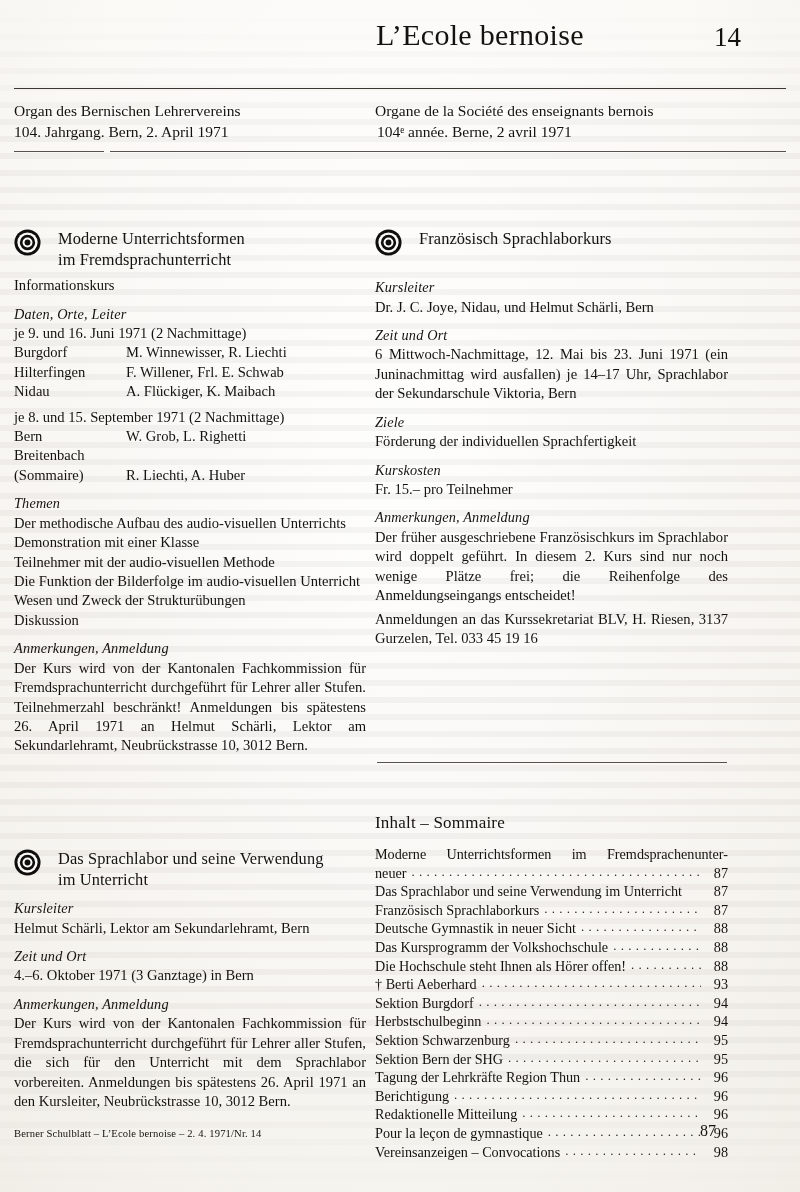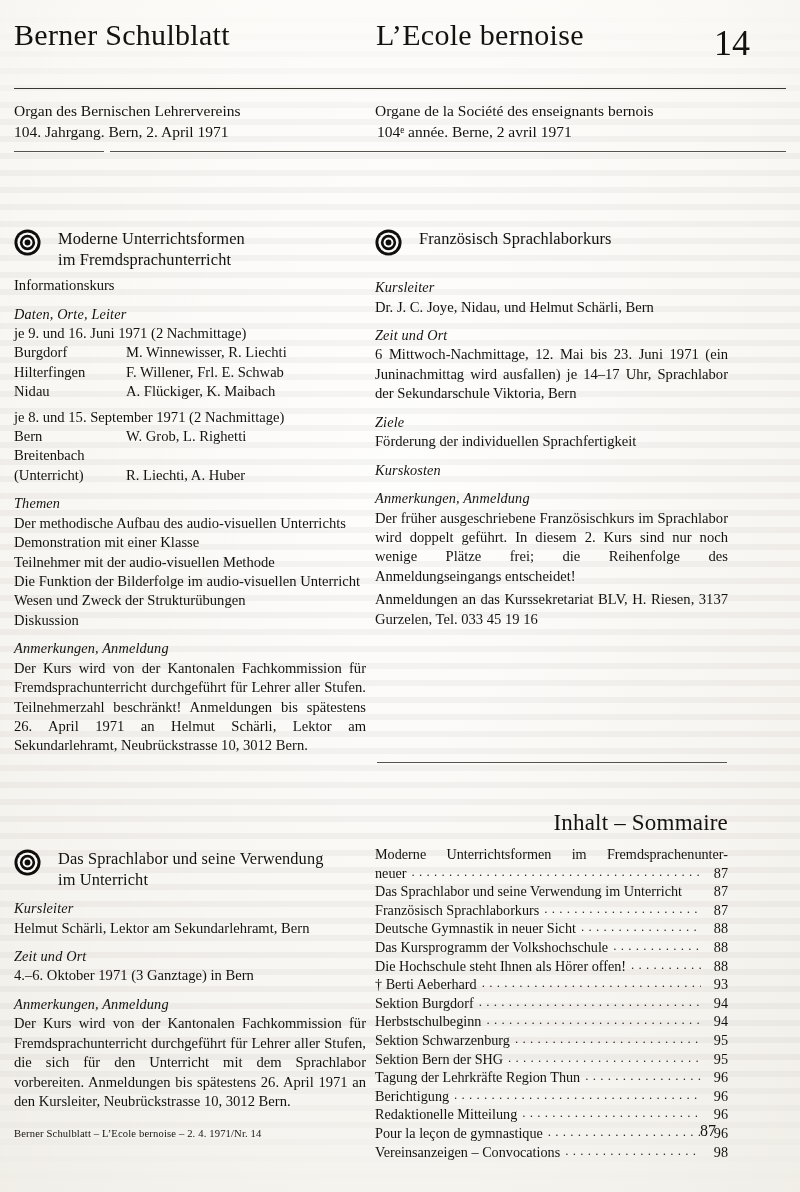--- a/index.html
+++ b/index.html
@@ -60,21 +60,21 @@
     left: 362px;
     top: 0;
     font-size: 30px;
     letter-spacing: 0.3px;
     white-space: nowrap;
   }
   .issue-number {
     position: absolute;
     left: 700px;
     top: 4px;
-    font-size: 36px;
+    font-size: 27px;
   }
 
   .rule {
     position: absolute;
     background: #3a3631;
     height: 1px;
   }
   .rule.thin { height: 1px; opacity: 0.85; }
 
   .subhead {
@@ -144,24 +144,23 @@
     font-size: 14.6px;
     line-height: 19.4px;
     position: relative;
     white-space: nowrap;
   }
   .twocol-line .place { display: inline-block; width: 112px; }
   .twocol-line .names { display: inline-block; }
 
   
   .toc-title {
-    font-size: 23px;
+    font-size: 17px;
     line-height: 22px;
     letter-spacing: 0.2px;
-    text-align: right;
   }
   .toc { margin-top: 11px; }
   .toc-row {
     display: flex;
     align-items: flex-end;
     font-size: 14.2px;
     line-height: 18.6px;
     white-space: nowrap;
   }
   .toc-row .t-label { flex: 0 1 auto; }
@@ -213,21 +212,20 @@
 </style>
 </head>
 <body>
 
 <div class="paper"></div>
 <div class="bleed"></div>
 
 <div class="page">
 
   <div class="masthead">
-    <div class="masthead-de">Berner Schulblatt</div>
     <div class="masthead-fr">L’Ecole bernoise</div>
     <div class="issue-number">14</div>
   </div>
 
   <div class="rule" style="left:14px; top:88px; width:772px;"></div>
 
   <div class="subhead" style="left:14px; top:100px;">Organ des Bernischen Lehrervereins</div>
   <div class="subhead" style="left:14px; top:121px;">104. Jahrgang. Bern, 2. April 1971</div>
   <div class="subhead" style="left:375px; top:100px;">Organe de la Société des enseignants bernois</div>
   <div class="subhead" style="left:377px; top:121px;">104ᵉ année. Berne, 2 avril 1971</div>
@@ -266,21 +264,21 @@
 
       <div class="line" style="margin-top:6px;">je 8. und 15. September 1971 (2 Nachmittage)</div>
 
       <div class="twocol-line">
         <span class="place">Bern</span><span class="names">W. Grob, L. Righetti</span>
       </div>
       <div class="twocol-line">
         <span class="place">Breitenbach</span><span class="names"></span>
       </div>
       <div class="twocol-line">
-        <span class="place">(Unterricht)</span><span class="names">R. Liechti, A. Huber</span>
+        <span class="place">(Sommaire)</span><span class="names">R. Liechti, A. Huber</span>
       </div>
 
       <div class="ital">Themen</div>
       <div class="para" style="width:352px;">Der methodische Aufbau des audio-visuellen Unterrichts</div>
       <div class="para nojust">Demonstration mit einer Klasse</div>
       <div class="para nojust">Teilnehmer mit der audio-visuellen Methode</div>
       <div class="para" style="width:352px;">Die Funktion der Bilderfolge im audio-visuellen Unterricht</div>
       <div class="para nojust">Wesen und Zweck der Strukturübungen</div>
       <div class="para nojust">Diskussion</div>
 
@@ -330,20 +328,21 @@
       <div class="ital" style="margin-top:16px;">Kursleiter</div>
       <div class="line">Dr. J. C. Joye, Nidau, und Helmut Schärli, Bern</div>
 
       <div class="ital">Zeit und Ort</div>
       <div class="para" style="width:353px;">6 Mittwoch-Nachmittage, 12. Mai bis 23. Juni 1971 (ein Juninachmittag wird ausfallen) je 14–17 Uhr, Sprachlabor der Sekundarschule Viktoria, Bern</div>
 
       <div class="ital">Ziele</div>
       <div class="para nojust">Förderung der individuellen Sprachfertigkeit</div>
 
       <div class="ital">Kurskosten</div>
+      <div class="line">Fr. 15.– pro Teilnehmer</div>
 
       <div class="ital">Anmerkungen, Anmeldung</div>
       <div class="para" style="width:353px;">Der früher ausgeschriebene Französischkurs im Sprachlabor wird doppelt geführt. In diesem 2. Kurs sind nur noch wenige Plätze frei; die Reihenfolge des Anmeldungseingangs entscheidet!</div>
       <div class="para" style="width:353px; margin-top:4px;">Anmeldungen an das Kurssekretariat BLV, H. Riesen, 3137 Gurzelen, Tel. 033 45 19 16</div>
     </div>
 
     <div class="block" style="top:812px;">
       <div class="toc-title">Inhalt – Sommaire</div>
 
       <div class="toc">

